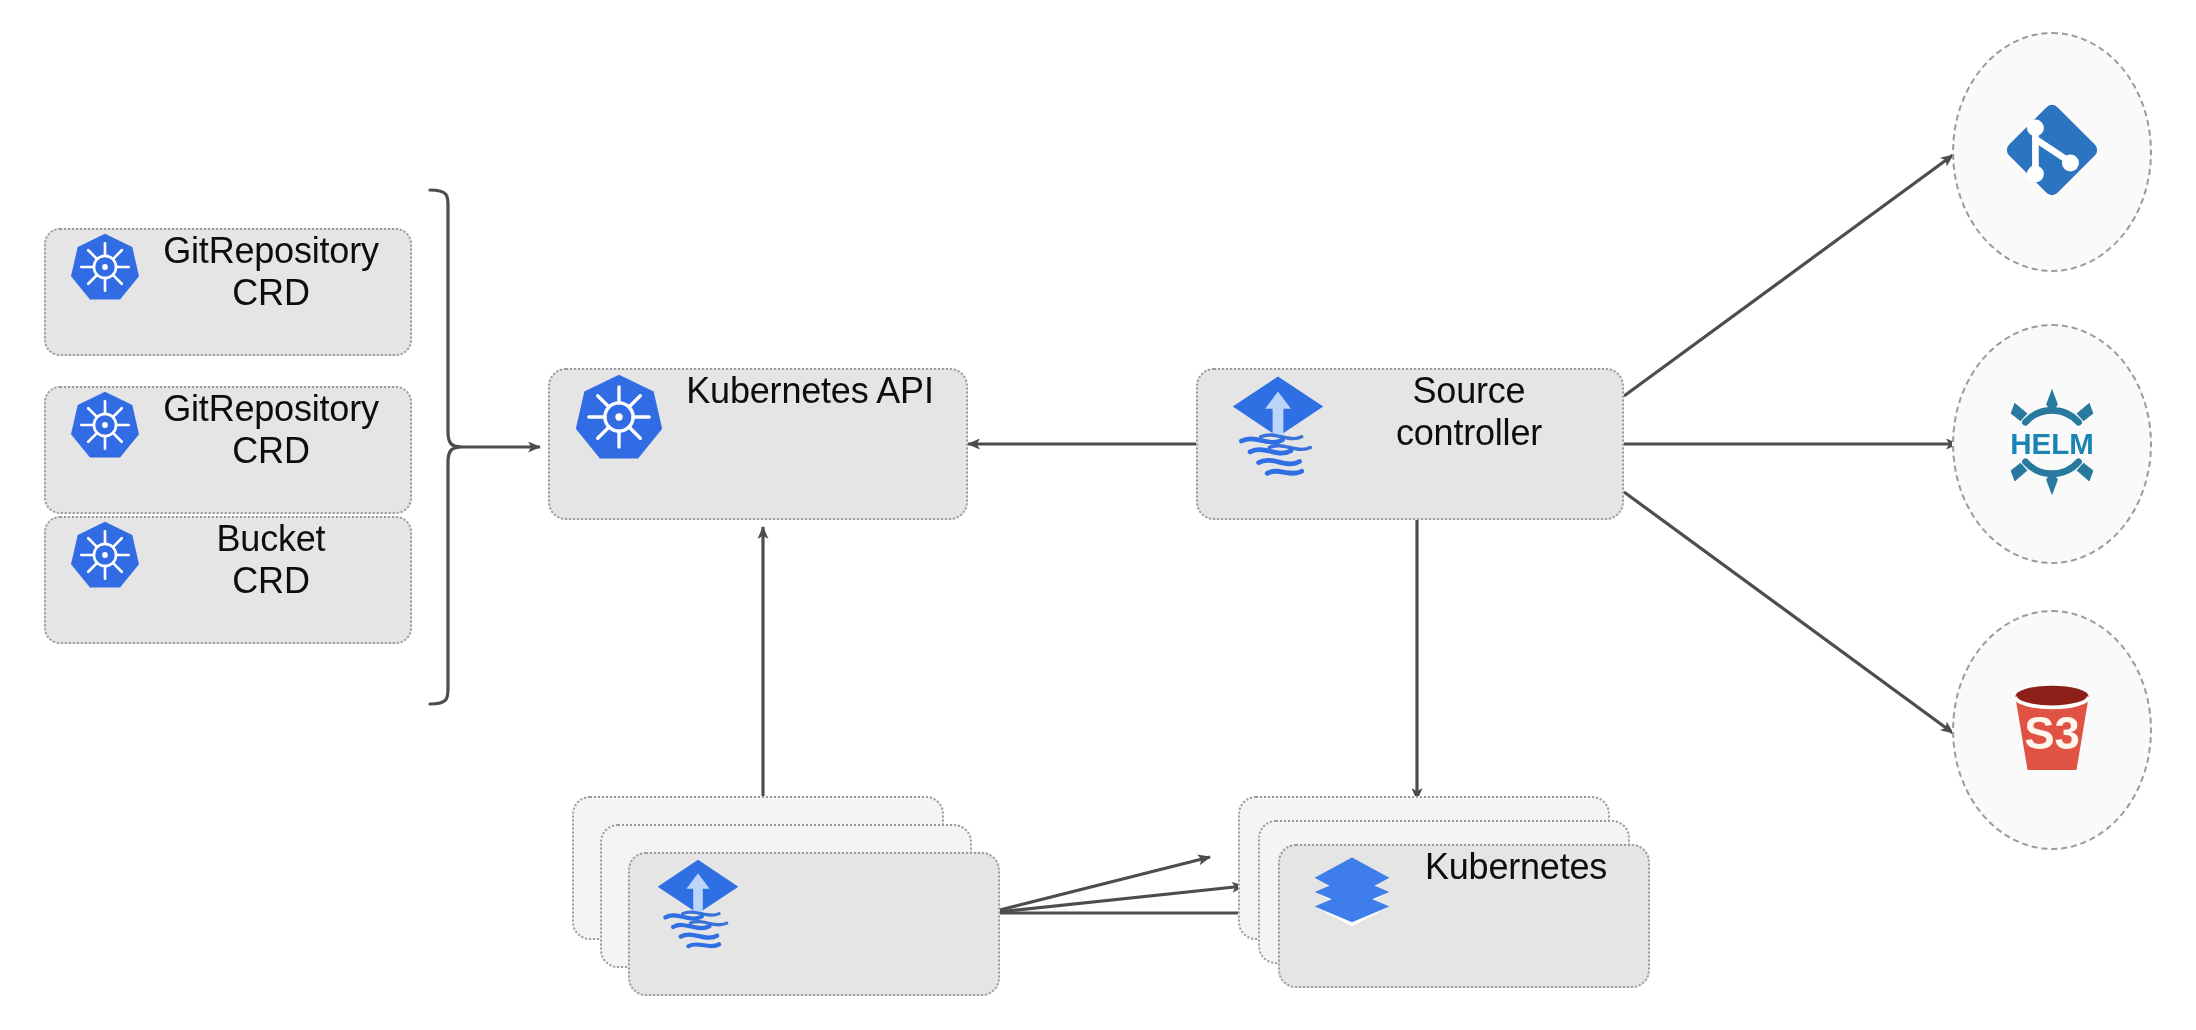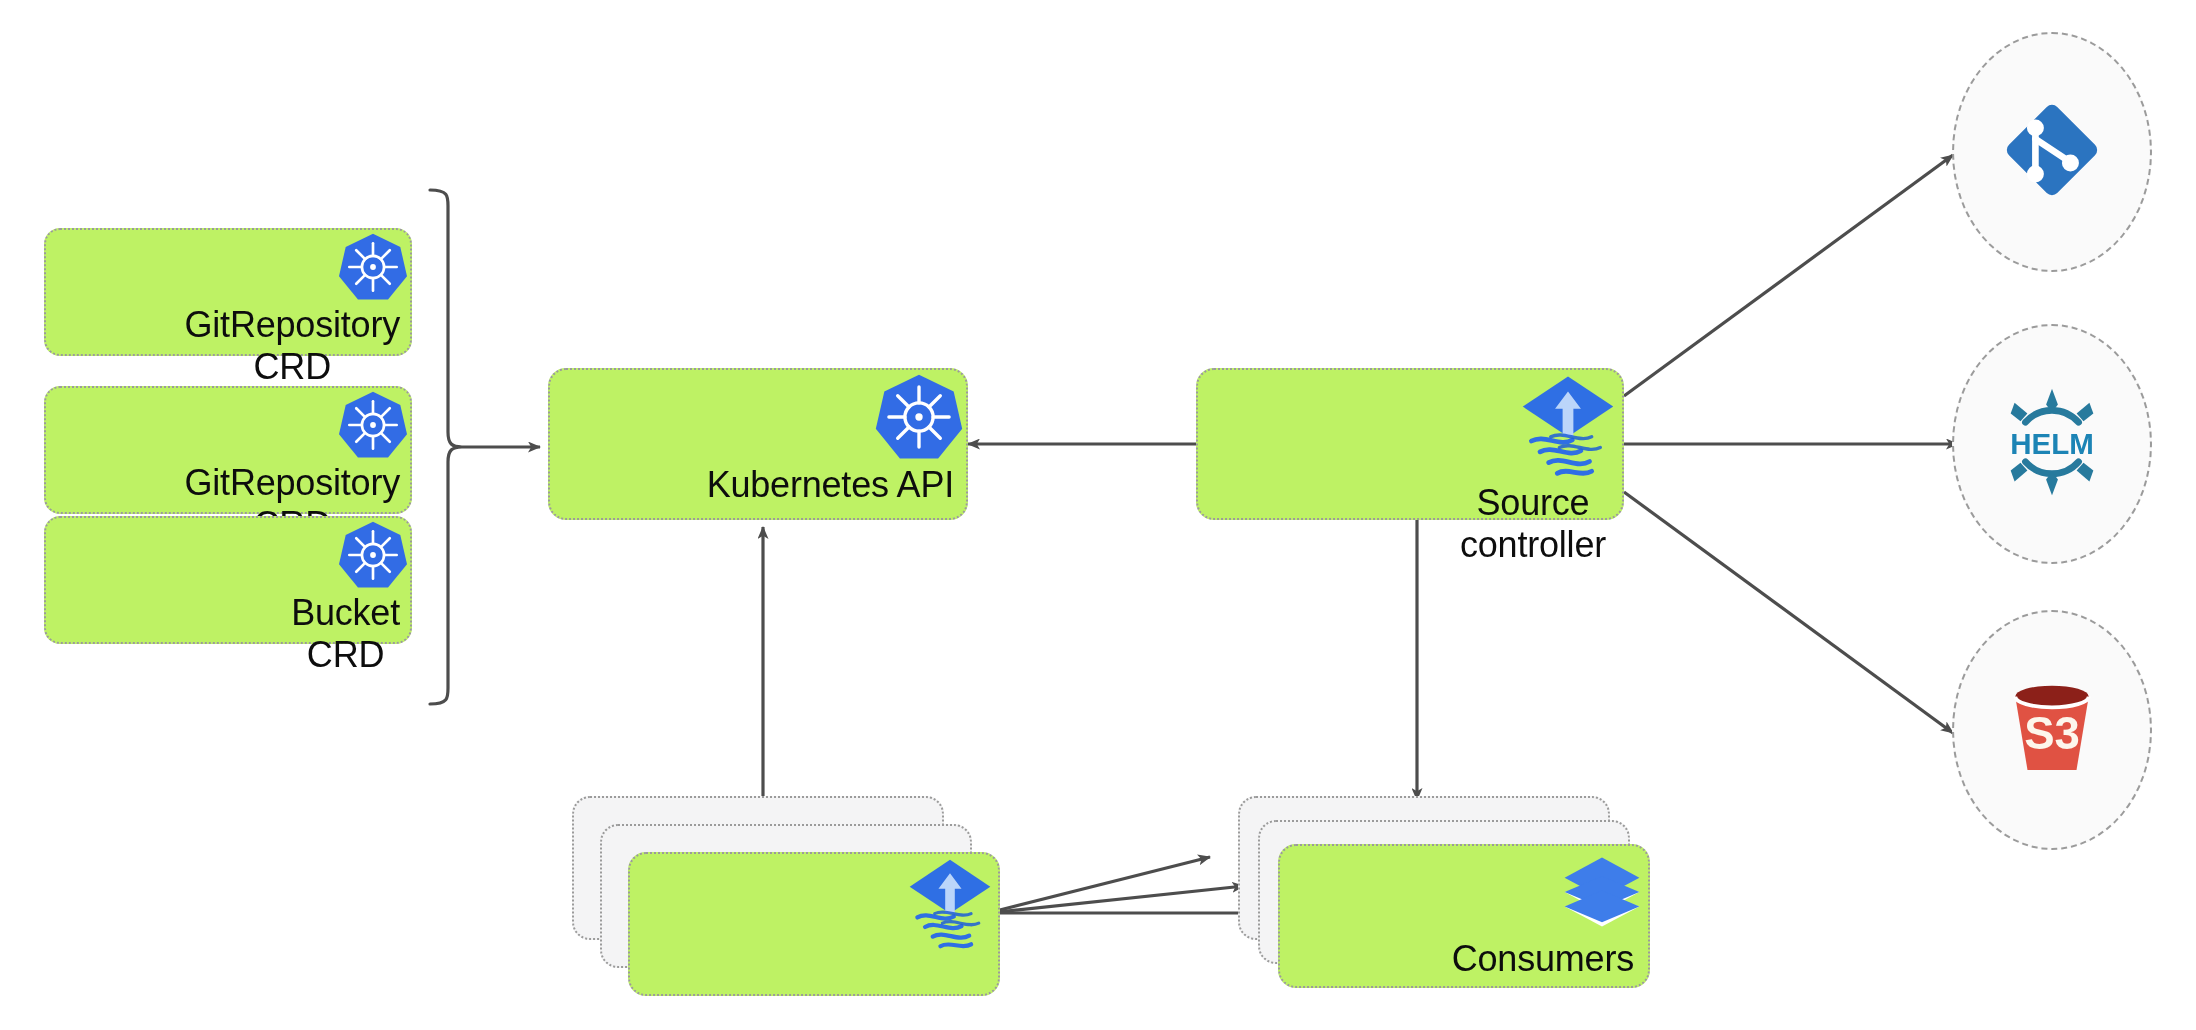--- a/index.html
+++ b/index.html
@@ -16,27 +16,26 @@
     width: 2196px;
     height: 1030px;
     background: #ffffff;
     overflow: hidden;
   }
 
   
   .node {
     position: absolute;
     box-sizing: border-box;
-    background: #bef264;
+    background: #e5e5e5;
     border: 2px dotted #9b9b9b;
     border-radius: 18px;
     display: flex;
-    align-items: flex-end;
+    align-items: flex-start;
     z-index: 5;
-    flex-direction: column;
   }
   .node-icon {
     flex: 0 0 auto;
     display: flex;
     align-items: center;
     justify-content: center;
   }
   .node-label {
     font-size: 36px;
     color: #0d0d0d;
@@ -276,21 +275,21 @@
   <div class="node" style="left:1278px; top:844px; width:372px; height:144px; padding-left:26px;">
     <span class="node-icon">
       <svg width="92" height="92" viewBox="0 0 64 64">
         <path d="M32 8 L58 22 L32 36 L6 22 Z" fill="#3E7DEA"></path>
         <path d="M32 25 L58 32 L32 46 L6 32 Z" fill="#ffffff"></path>
         <path d="M32 21 L58 32 L32 43 L6 32 Z" fill="#3E7DEA"></path>
         <path d="M32 35 L58 42 L32 56 L6 42 Z" fill="#ffffff"></path>
         <path d="M32 31 L58 42 L32 53 L6 42 Z" fill="#3E7DEA"></path>
       </svg>
     </span>
-    <span class="node-label" style="flex:1; padding-right:14px;">Consumers</span>
+    <span class="node-label" style="flex:1; padding-right:14px;">Kubernetes</span>
   </div>
 
   <div class="circle-node" style="left:1952px; top:32px; width:200px; height:240px;">
     <span>
       <svg width="118" height="118" viewBox="0 0 64 64">
         <rect x="13.5" y="13.5" width="37" height="37" rx="4" fill="#2B74C0" transform="rotate(45 32 32)"></rect>
         <g stroke="#ffffff" stroke-width="3.6" fill="none" stroke-linecap="round">
           <path d="M23 20 L23 44"></path>
           <path d="M23 26 L41 38"></path>
         </g>

